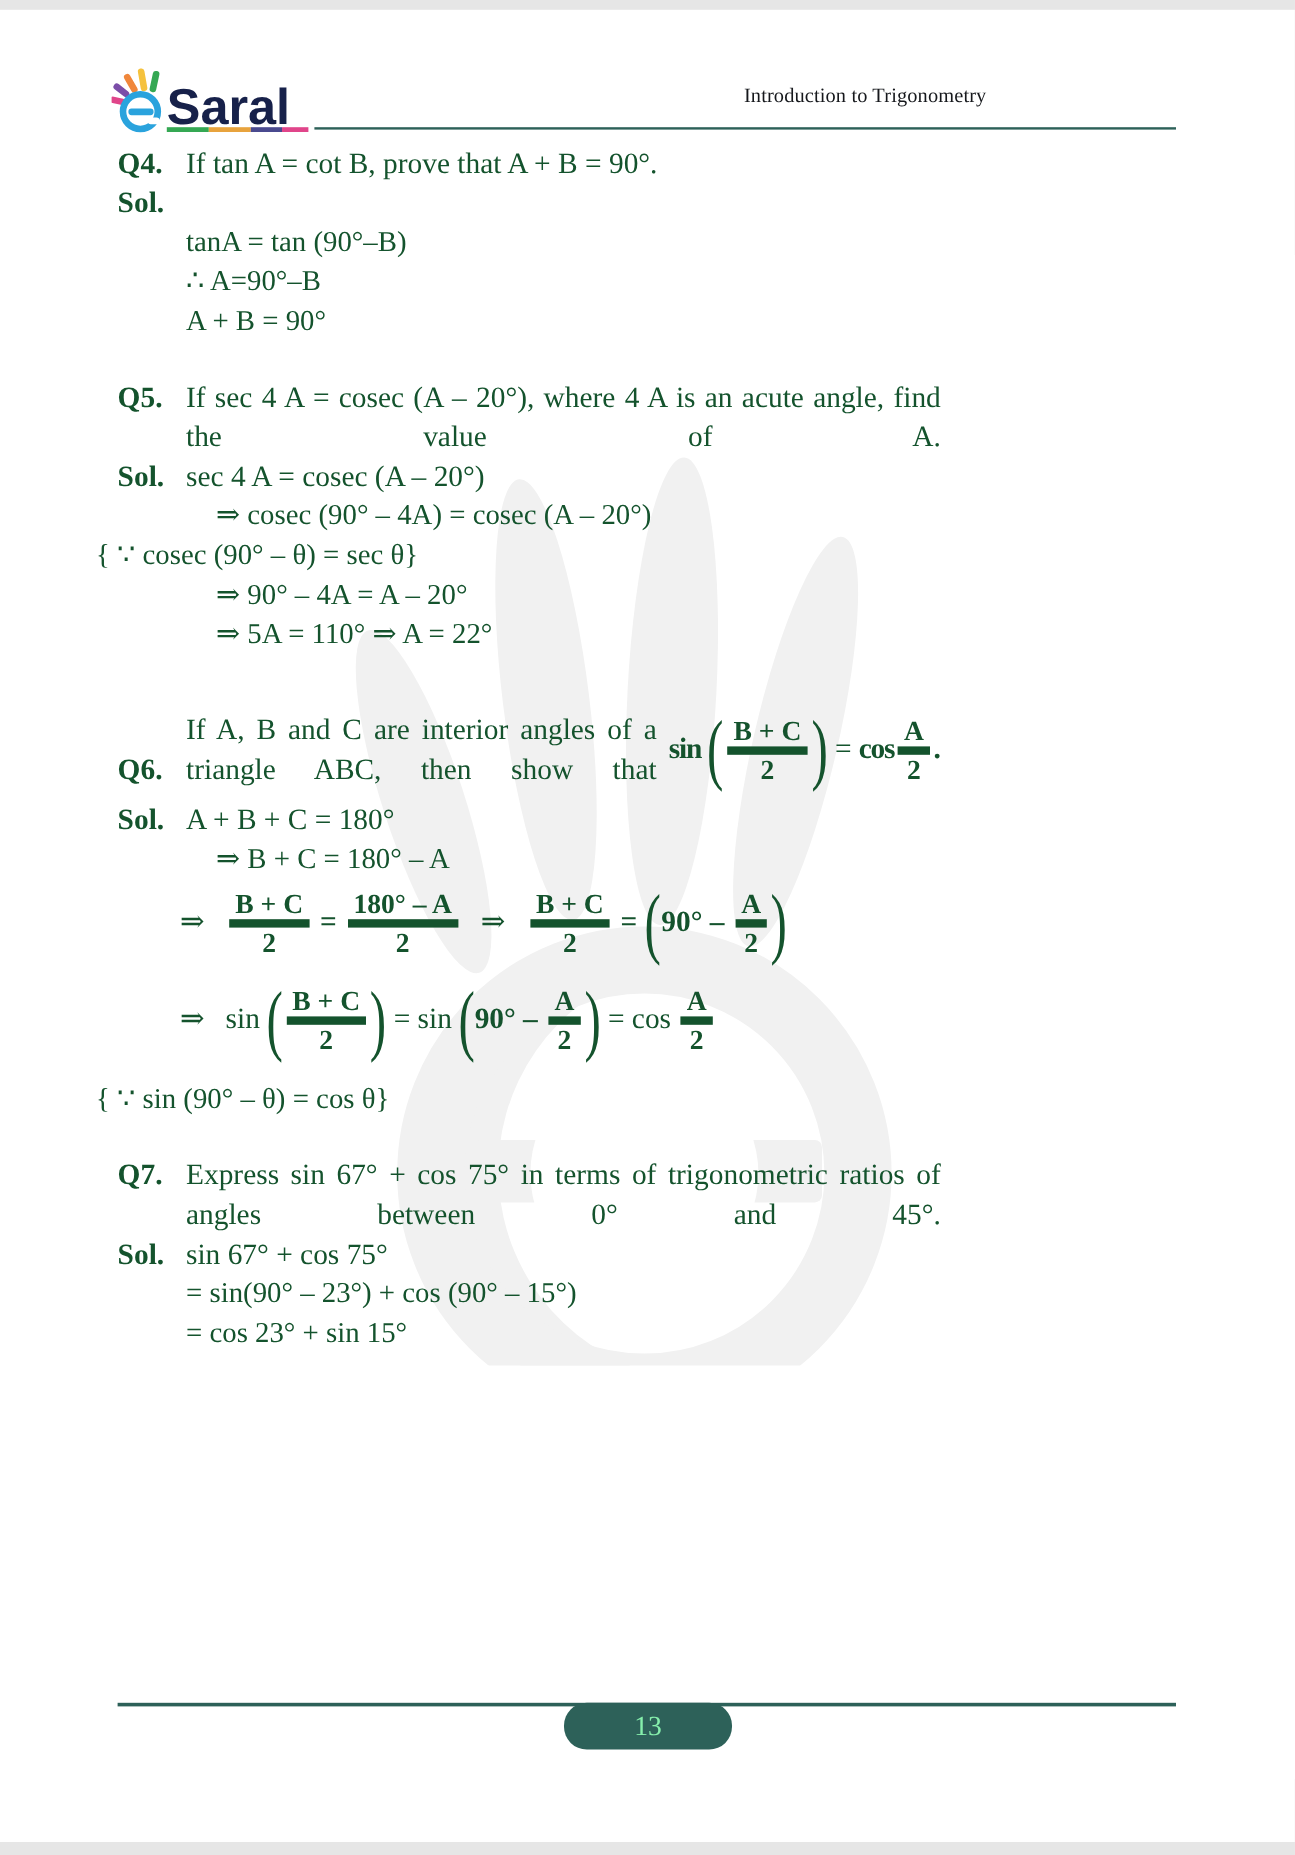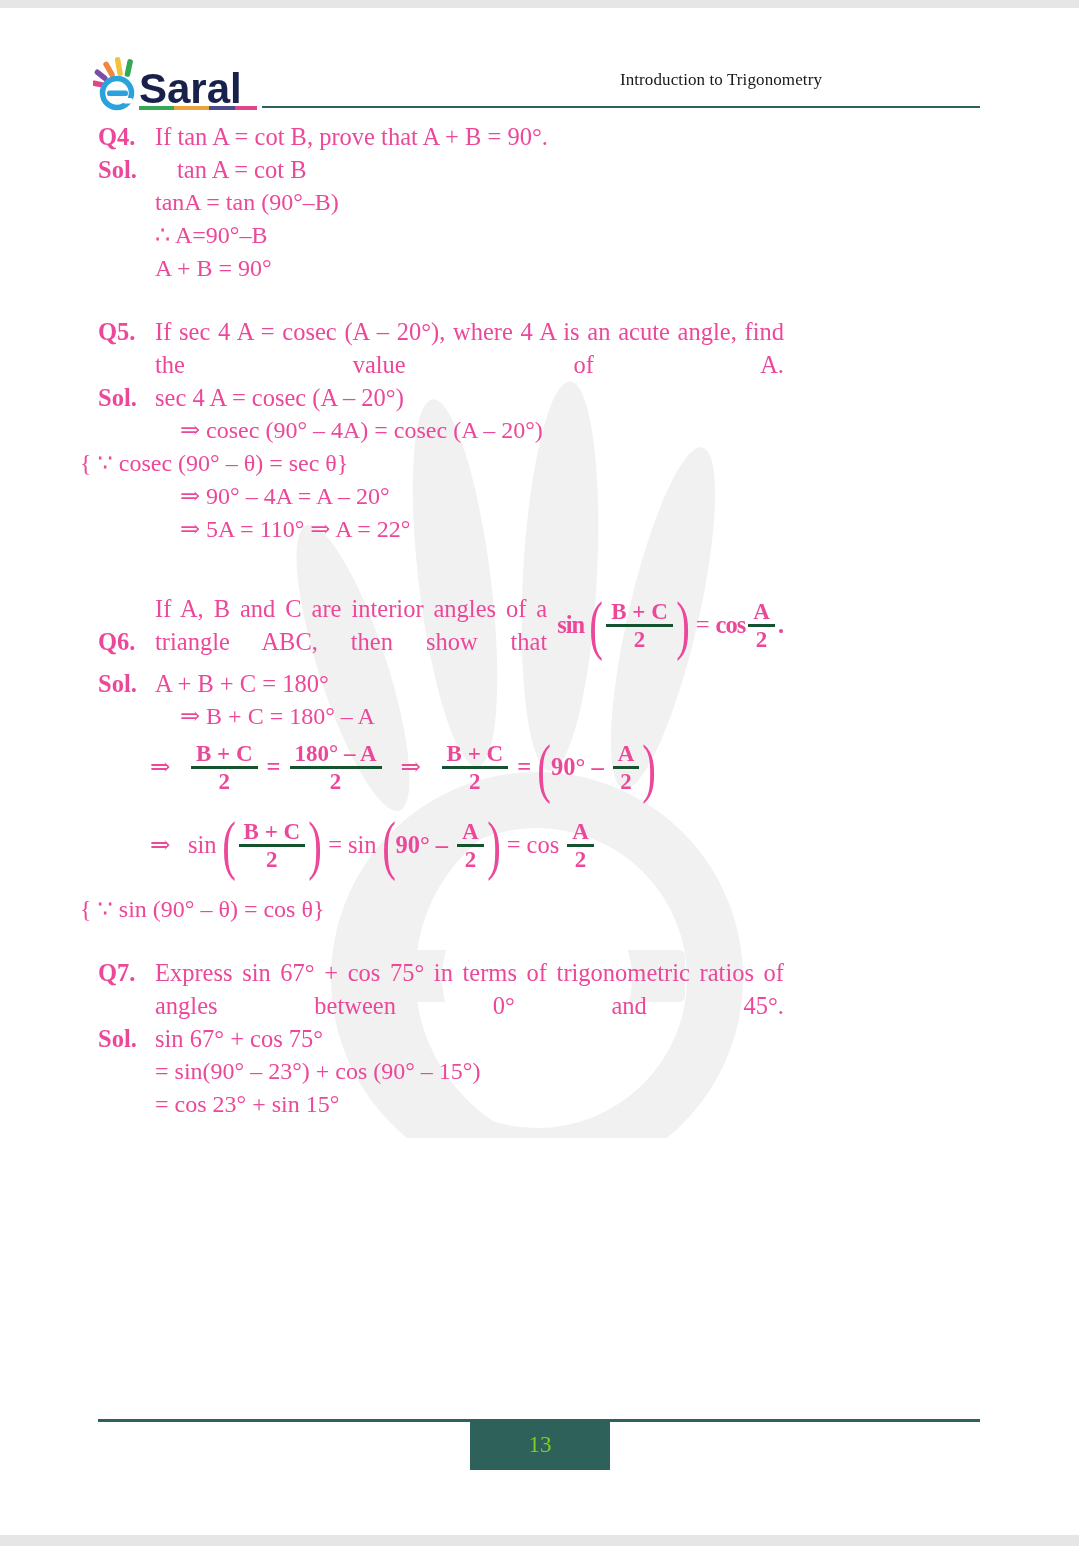--- a/index.html
+++ b/index.html
@@ -68,21 +68,21 @@
     height: 2px;
     background: #2d6159;
   }
   
   #content {
     position: absolute;
     left: 0;
     top: 112px;
     width: 879px;
     z-index: 2;
-    color: #ec4899;
+    color: #14532d;
   }
   .qrow {
     display: flex;
     align-items: flex-start;
     font-size: 24.5px;
     line-height: 33px;
   }
   .tag {
     font-weight: bold;
     width: 57px;
@@ -120,21 +120,21 @@
     display: inline-flex;
     flex-direction: column;
     align-items: center;
     vertical-align: middle;
     margin: 0 3px;
     font-weight: bold;
     font-size: 23px;
   }
   .frac .num {
     padding: 0 5px 1px 5px;
-    border-bottom: 3px solid #14532d;
+    border-bottom: 7px solid #14532d;
     white-space: nowrap;
   }
   .frac .den {
     padding: 1px 5px 0 5px;
     white-space: nowrap;
   }
   .paren {
     display: inline-block;
     font-size: 54px;
     line-height: 0.78;
@@ -162,27 +162,28 @@
     top: 12px;
     width: 882px;
     height: 3px;
     background: #2d6159;
   }
   #page-badge {
     position: absolute;
     left: 470px;
     top: 12px;
     width: 140px;
-    height: 51px;
+    height: 39px;
     background: #2d6159;
-    color: #84cc16;
+    color: #86efac;
     font-size: 23px;
     display: flex;
     align-items: center;
     justify-content: center;
+    border-radius: 19px;
   }
   #bottom-band {
     position: absolute;
     left: 0;
     top: 1535px;
     width: 1079px;
     height: 11px;
     background: #e6e6e6;
     z-index: 3;
   }
@@ -248,21 +249,20 @@
   </div>
 
   <div id="content">
 
     <div class="qrow">
       <div class="tag">Q4.</div>
       <div class="qtext nojust">If tan A = cot B, prove that A + B = 90°.</div>
     </div>
     <div class="qrow">
       <div class="tag">Sol.</div>
-      <div class="qtext nojust" style="padding-left:22px">tan A = cot  B</div>
     </div>
     <div class="body-line ind1">tanA   = tan (90°–B)</div>
     <div class="body-line ind1">∴  A=90°–B</div>
     <div class="body-line ind1">A + B = 90°</div>
 
     <div class="gap-md"></div>
 
     <div class="qrow">
       <div class="tag">Q5.</div>
       <div class="qtext">If sec 4 A = cosec (A – 20°), where 4 A is an acute angle, find the value of A.</div>

